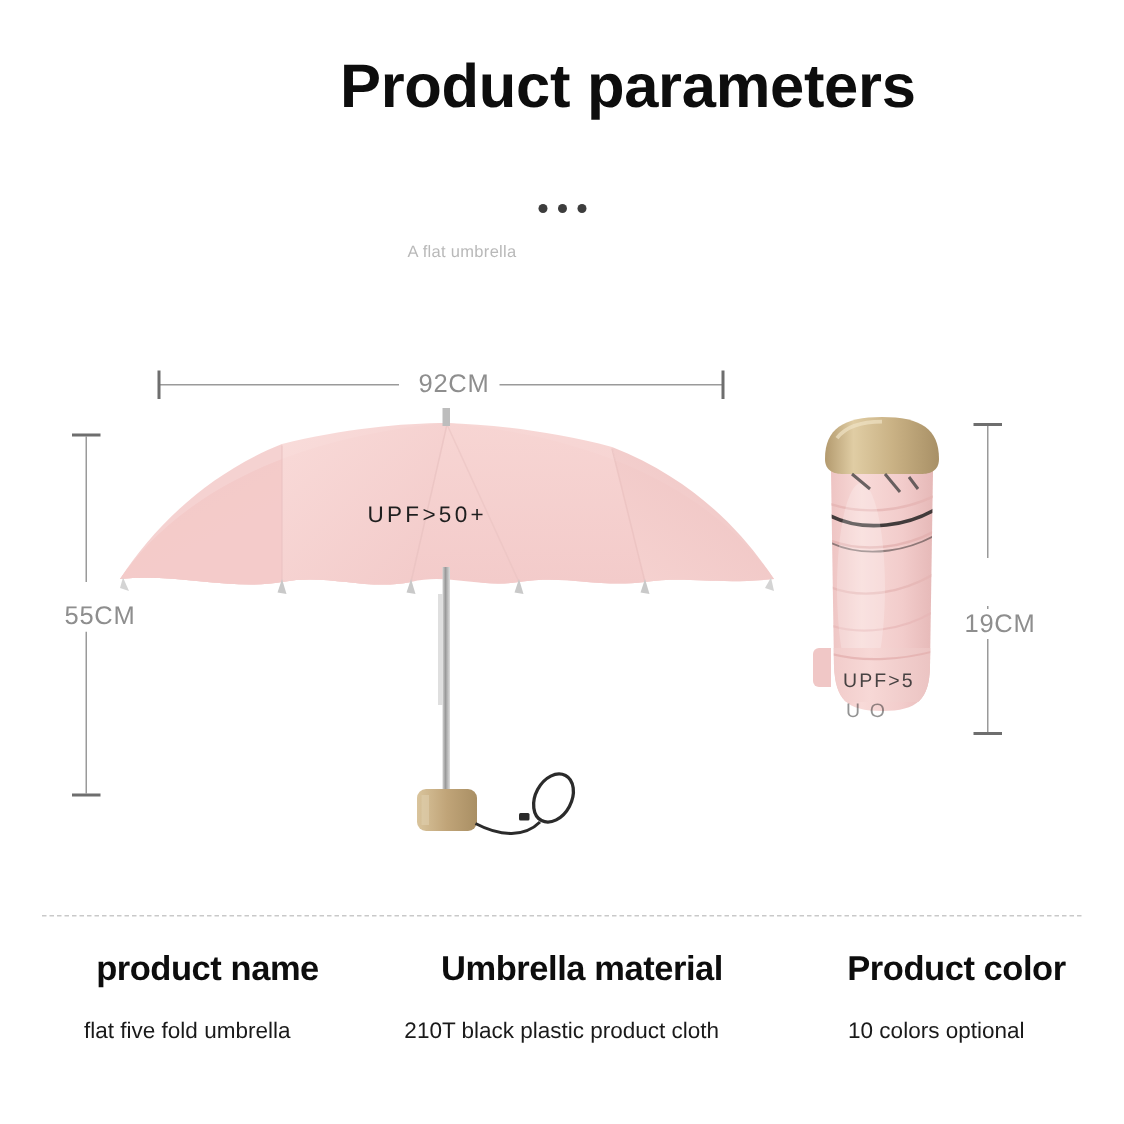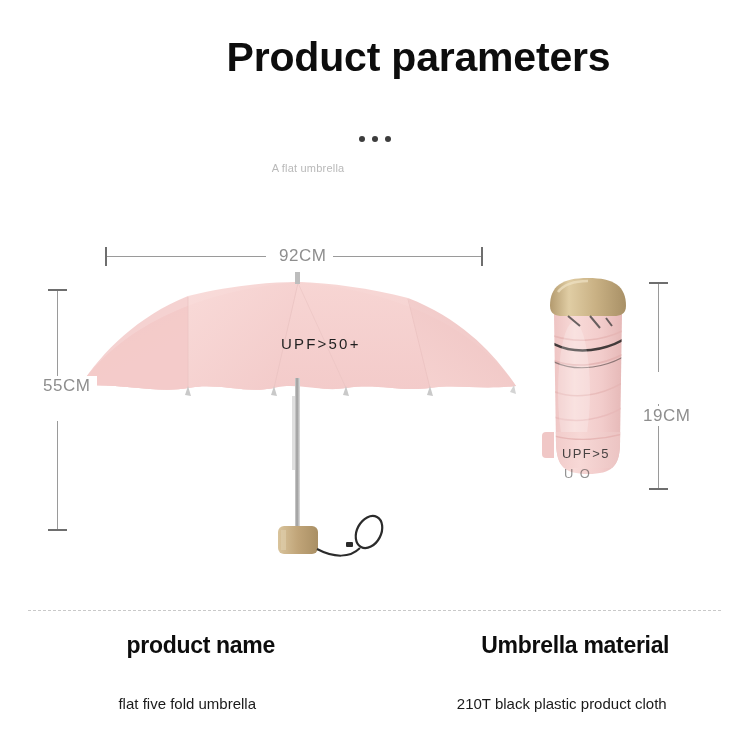--- a/index.html
+++ b/index.html
@@ -98,21 +98,21 @@
   #dim-top-line-right { left: 330px; top: 256px; width: 152px; }
   #dim-top-cap-left   { left: 105px; top: 247px; height: 19px; }
   #dim-top-cap-right  { left: 481px; top: 247px; height: 19px; }
   #dim-top-label      { left: 272px; top: 246px; }
 
   
   #dim-left-line-top    { left: 57px; top: 291px; height: 97px; }
   #dim-left-line-bottom { left: 57px; top: 421px; height: 108px; }
   #dim-left-cap-top     { left: 48px; top: 289px; width: 19px; }
   #dim-left-cap-bottom  { left: 48px; top: 529px; width: 19px; }
-  #dim-left-label       { left: 36px; top: 376px; }
+  #dim-left-label       { left: 36px; top: 401px; }
 
   
   #dim-right-line-top    { left: 658px; top: 284px; height: 88px; }
   #dim-right-line-bottom { left: 658px; top: 404px; height: 85px; }
   #dim-right-cap-top     { left: 649px; top: 282px; width: 19px; }
   #dim-right-cap-bottom  { left: 649px; top: 488px; width: 19px; }
   #dim-right-label       { left: 636px; top: 378px; margin-top: 28px; }
 
   
   #open-umbrella   { position: absolute; left: 78px; top: 268px; }
@@ -120,21 +120,20 @@
 
   .upf-open {
     position: absolute;
     left: 245px;
     top: 335px;
     font-size: 15px;
     letter-spacing: 2.2px;
     color: #1f1f1f;
     font-family: "Liberation Sans", sans-serif;
     white-space: nowrap;
-    margin-left: 36px;
   }
 
   
   .divider {
     position: absolute;
     left: 28px;
     top: 610px;
     width: 693px;
     height: 0;
     border-top: 1px dashed #c9c9c9;
@@ -155,21 +154,21 @@
   .spec-head {
     font-size: 23px;
     font-weight: bold;
     color: #0d0d0d;
     letter-spacing: -0.3px;
     white-space: nowrap;
     font-family: "Liberation Sans", sans-serif;
     margin-left: 27px;
   }
   .spec-value {
-    margin-top: 36px;
+    margin-top: 20px;
     font-size: 15px;
     color: #1a1a1a;
     white-space: nowrap;
     font-family: "Liberation Sans", sans-serif;
   }
 </style>
 </head>
 <body>
 
 <div id="page">
@@ -354,15 +353,19 @@
 
   <div class="spec-table">
     <div class="spec-col">
       <div class="spec-head">product name</div>
       <div class="spec-value">flat five fold umbrella</div>
     </div>
     <div class="spec-col">
       <div class="spec-head">Umbrella material</div>
       <div class="spec-value">210T black plastic product cloth</div>
     </div>
+    <div class="spec-col">
+      <div class="spec-head">Product color</div>
+      <div class="spec-value">10 colors optional</div>
+    </div>
   </div>
 
 </div>
 
 </body></html>

